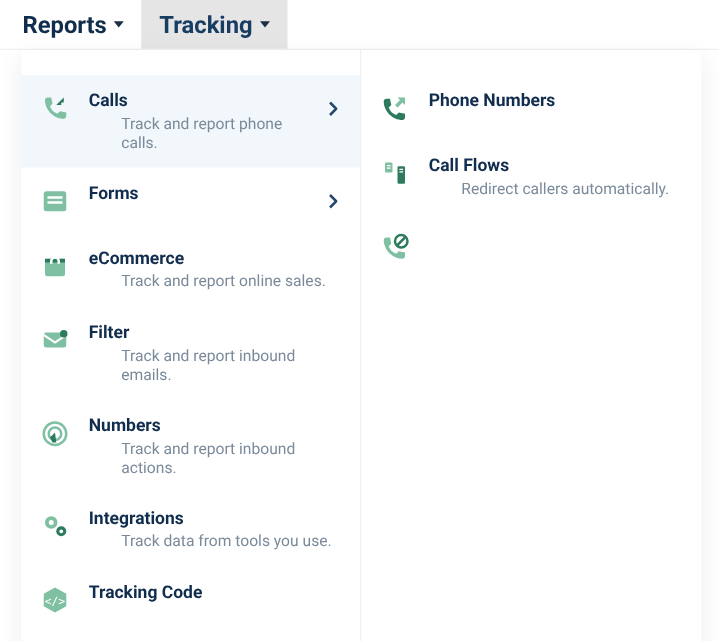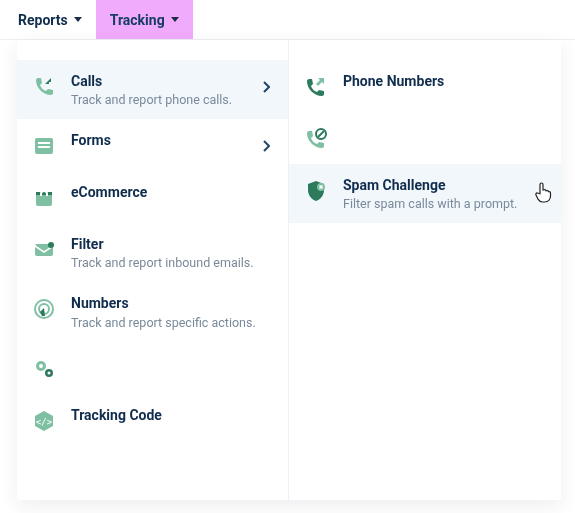--- a/index.html
+++ b/index.html
@@ -9,33 +9,33 @@
     width: 575px;
     height: 513px;
     overflow: hidden;
     position: relative;
   }
   .topbar {
     display: flex;
     height: 40px;
     border-bottom: 1px solid #eef0f3;
     padding-left: 4px;
-    font-size: 14px;
+    font-size: 19px;
   }
   .top-item {
     display: flex;
     align-items: center;
     padding: 0 14px;
     font-weight: 700;
     color: #112d4e;
     cursor: pointer;
     gap: 6px;
   }
   .top-item.active {
-    background: #f0abfc;
+    background: #e5e5e5;
     color: #173d63;
   }
   .caret { width:0;height:0;border-left:4px solid transparent;border-right:4px solid transparent;border-top:5px solid #1c2e45; }
 
   .mega {
     position: absolute;
     top: 40px;
     left: 17px;
     display: flex;
     box-shadow: 0 6px 20px rgba(20,40,60,0.08);
@@ -57,21 +57,21 @@
     position: relative;
   }
   .item.hi { background: #f1f7fb; }
   .icon-wrap {
     width: 26px; height: 26px; flex: 0 0 26px;
     margin-right: 14px; margin-top: 2px;
     display:flex;align-items:center;justify-content:center;
   }
   .txt { flex: 1; }
   .title { font-weight: 700; font-size: 14px; color: #112d4e; line-height: 1.3; }
-  .sub   { font-size: 12.5px; color: #7a8a9a; margin-top: 2px; }
+  .sub   { font-size: 12.5px; color: #7a8a9a; margin-top: 2px; margin-left: 26px; }
   .chev {
     margin-left: 8px;
     margin-top: 6px;
     color: #23476a;
   }
 
   .cursor-hand {
     position:absolute;
     right: 8px; top: 50%; transform: translateY(-50%);
   }
@@ -125,20 +125,21 @@
       <div class="item">
         <div class="icon-wrap">
           <svg width="24" height="24" viewBox="0 0 24 24">
             <rect x="4" y="6" width="16" height="14" rx="2" fill="#7fc0a3"></rect>
             <path fill="#2e7a5c" d="M4 6h16v3H4z"></path>
             <path stroke="#fff" stroke-width="2" fill="none" d="M9 10V8a3 3 0 016 0v2"></path>
           </svg>
         </div>
         <div class="txt">
           <div class="title">eCommerce</div>
+          <div class="sub">Track and report online sales.</div>
         </div>
       </div>
       <div class="item">
         <div class="icon-wrap">
           <svg width="24" height="24" viewBox="0 0 24 24">
             <rect x="3" y="6" width="18" height="12" rx="2" fill="#7fc0a3"></rect>
             <path fill="#fff" d="M3 7l9 6 9-6v2l-9 6-9-6z"></path>
             <circle cx="19" cy="7" r="3" fill="#2e7a5c"></circle>
           </svg>
         </div>
@@ -150,32 +151,36 @@
       <div class="item">
         <div class="icon-wrap">
           <svg width="24" height="24" viewBox="0 0 24 24">
             <circle cx="12" cy="12" r="9" fill="none" stroke="#7fc0a3" stroke-width="2"></circle>
             <circle cx="12" cy="12" r="5" fill="none" stroke="#7fc0a3" stroke-width="2"></circle>
             <path fill="#2e7a5c" d="M12 11l1 8h-3l-2-4z"></path>
           </svg>
         </div>
         <div class="txt">
           <div class="title">Numbers</div>
-          <div class="sub">Track and report specific actions.</div>
+          <div class="sub">Track and report inbound actions.</div>
         </div>
       </div>
       <div class="item">
         <div class="icon-wrap">
           <svg width="24" height="24" viewBox="0 0 24 24">
             <circle cx="9" cy="9" r="5" fill="#7fc0a3"></circle>
             <circle cx="9" cy="9" r="2" fill="#fff"></circle>
             <circle cx="17" cy="16" r="4" fill="#2e7a5c"></circle>
             <circle cx="17" cy="16" r="1.5" fill="#fff"></circle>
           </svg>
         </div>
+        <div class="txt">
+          <div class="title">Integrations</div>
+          <div class="sub">Track data from tools you use.</div>
+        </div>
       </div>
       <div class="item">
         <div class="icon-wrap">
           <svg width="24" height="24" viewBox="0 0 24 24">
             <path fill="#7fc0a3" d="M12 2l9 5v10l-9 5-9-5V7z"></path>
             <text x="12" y="16" text-anchor="middle" font-size="9" fill="#fff" font-family="monospace">&lt;/&gt;</text>
           </svg>
         </div>
         <div class="txt">
           <div class="title">Tracking Code</div>
@@ -185,41 +190,41 @@
   <div class="col right" id="col-right">
       <div class="item">
         <div class="icon-wrap">
           <svg width="24" height="24" viewBox="0 0 24 24">
             <path fill="#2e7a5c" d="M5 4c-1 0-2 1-2 2 0 8 7 15 15 15 1 0 2-1 2-2v-3l-5-1-2 2c-3-1-5-3-6-6l2-2-1-5H5z"></path>
             <path fill="#7fc0a3" d="M14 3h6v6l-2-2-4 4-2-2 4-4z"></path>
           </svg>
         </div>
         <div class="txt">
           <div class="title">Phone Numbers</div>
+        </div>
+      </div>
+      <div class="item">
+        <div class="icon-wrap">
+          <svg width="24" height="24" viewBox="0 0 24 24">
+            <rect x="4" y="3" width="6" height="8" rx="1" fill="#7fc0a3"></rect>
+            <rect x="14" y="6" width="6" height="14" rx="1" fill="#2e7a5c"></rect>
+            <rect x="5.5" y="5" width="3" height="1" fill="#fff"></rect>
+            <rect x="5.5" y="7" width="3" height="1" fill="#fff"></rect>
+            <rect x="15.5" y="8" width="3" height="1" fill="#fff"></rect>
+            <rect x="15.5" y="10" width="3" height="1" fill="#fff"></rect>
+          </svg>
+        </div>
+        <div class="txt">
+          <div class="title">Call Flows</div>
+          <div class="sub">Redirect callers automatically.</div>
         </div>
       </div>
       <div class="item">
         <div class="icon-wrap">
           <svg width="24" height="24" viewBox="0 0 24 24">
             <path fill="#7fc0a3" d="M5 4c-1 0-2 1-2 2 0 8 7 15 15 15 1 0 2-1 2-2v-3l-5-1-2 2c-3-1-5-3-6-6l2-2-1-5H5z"></path>
             <circle cx="17" cy="7" r="5" fill="none" stroke="#2e7a5c" stroke-width="2"></circle>
             <line x1="14" y1="10" x2="20" y2="4" stroke="#2e7a5c" stroke-width="2"></line>
           </svg>
         </div>
       </div>
-      <div class="item hi">
-        <div class="icon-wrap">
-          <svg width="24" height="24" viewBox="0 0 24 24">
-            <path fill="#2e7a5c" d="M12 2l8 3v6c0 5-3 9-8 11-5-2-8-6-8-11V5z"></path>
-            <circle cx="17" cy="8" r="4" fill="#7fc0a3"></circle>
-            <path stroke="#fff" stroke-width="1.5" d="M15.5 6.5l3 3m0-3l-3 3"></path>
-          </svg>
-        </div>
-        <div class="txt">
-          <div class="title">Spam Challenge</div>
-          <div class="sub">Filter spam calls with a prompt.</div>
-        </div>
-        <div class="cursor-hand"><svg width="20" height="22" viewBox="0 0 20 22">
-            <path fill="#fff" stroke="#222" stroke-width="1.2" d="M7 10V3.5a1.5 1.5 0 013 0V9l1-.2a1.3 1.3 0 012 1l.8-.1a1.3 1.3 0 011.8 1l.6 0a1.3 1.3 0 011.3 1.3V15c0 3-2 6-6 6h-2c-2 0-3.3-1-4.3-2.6L3 14c-.6-1 .2-2.2 1.4-2l2.6.8z"></path>
-          </svg></div>
-      </div>
     </div>
 </div>
 
 </body></html>

